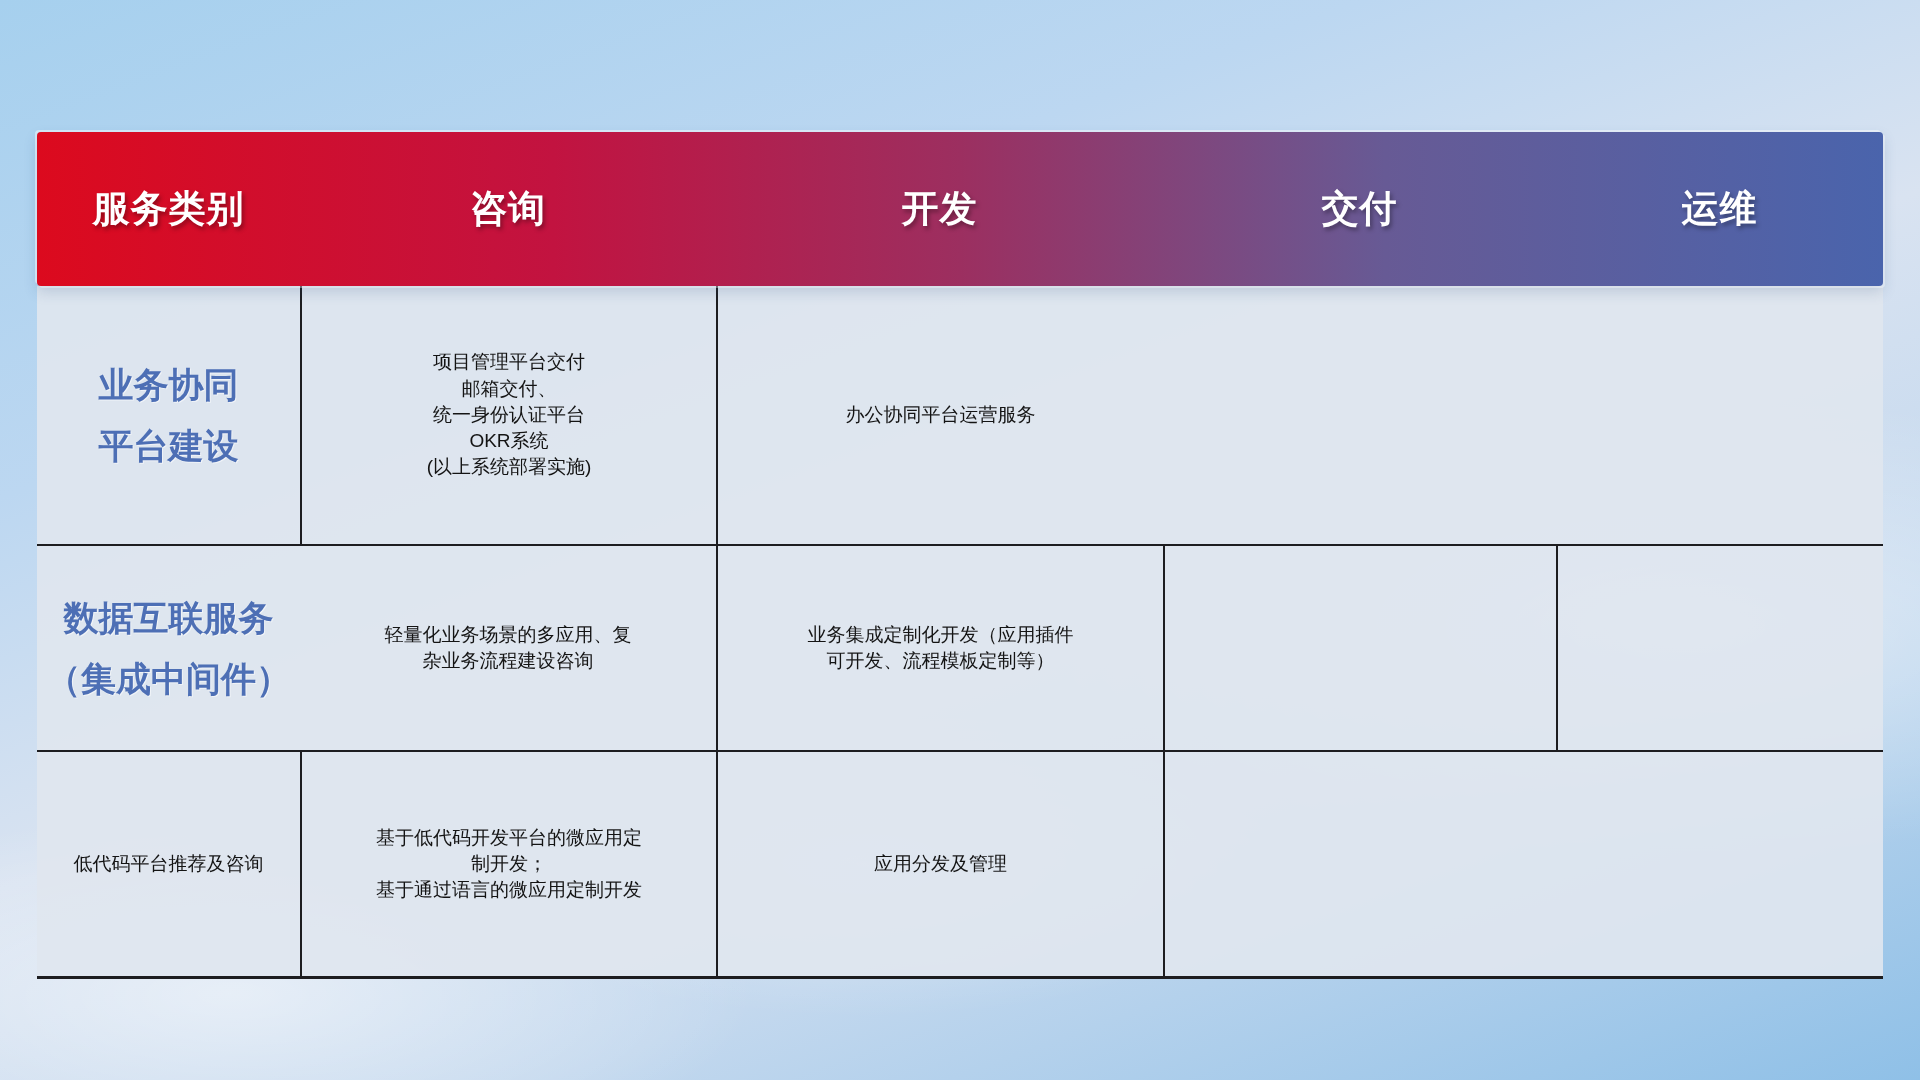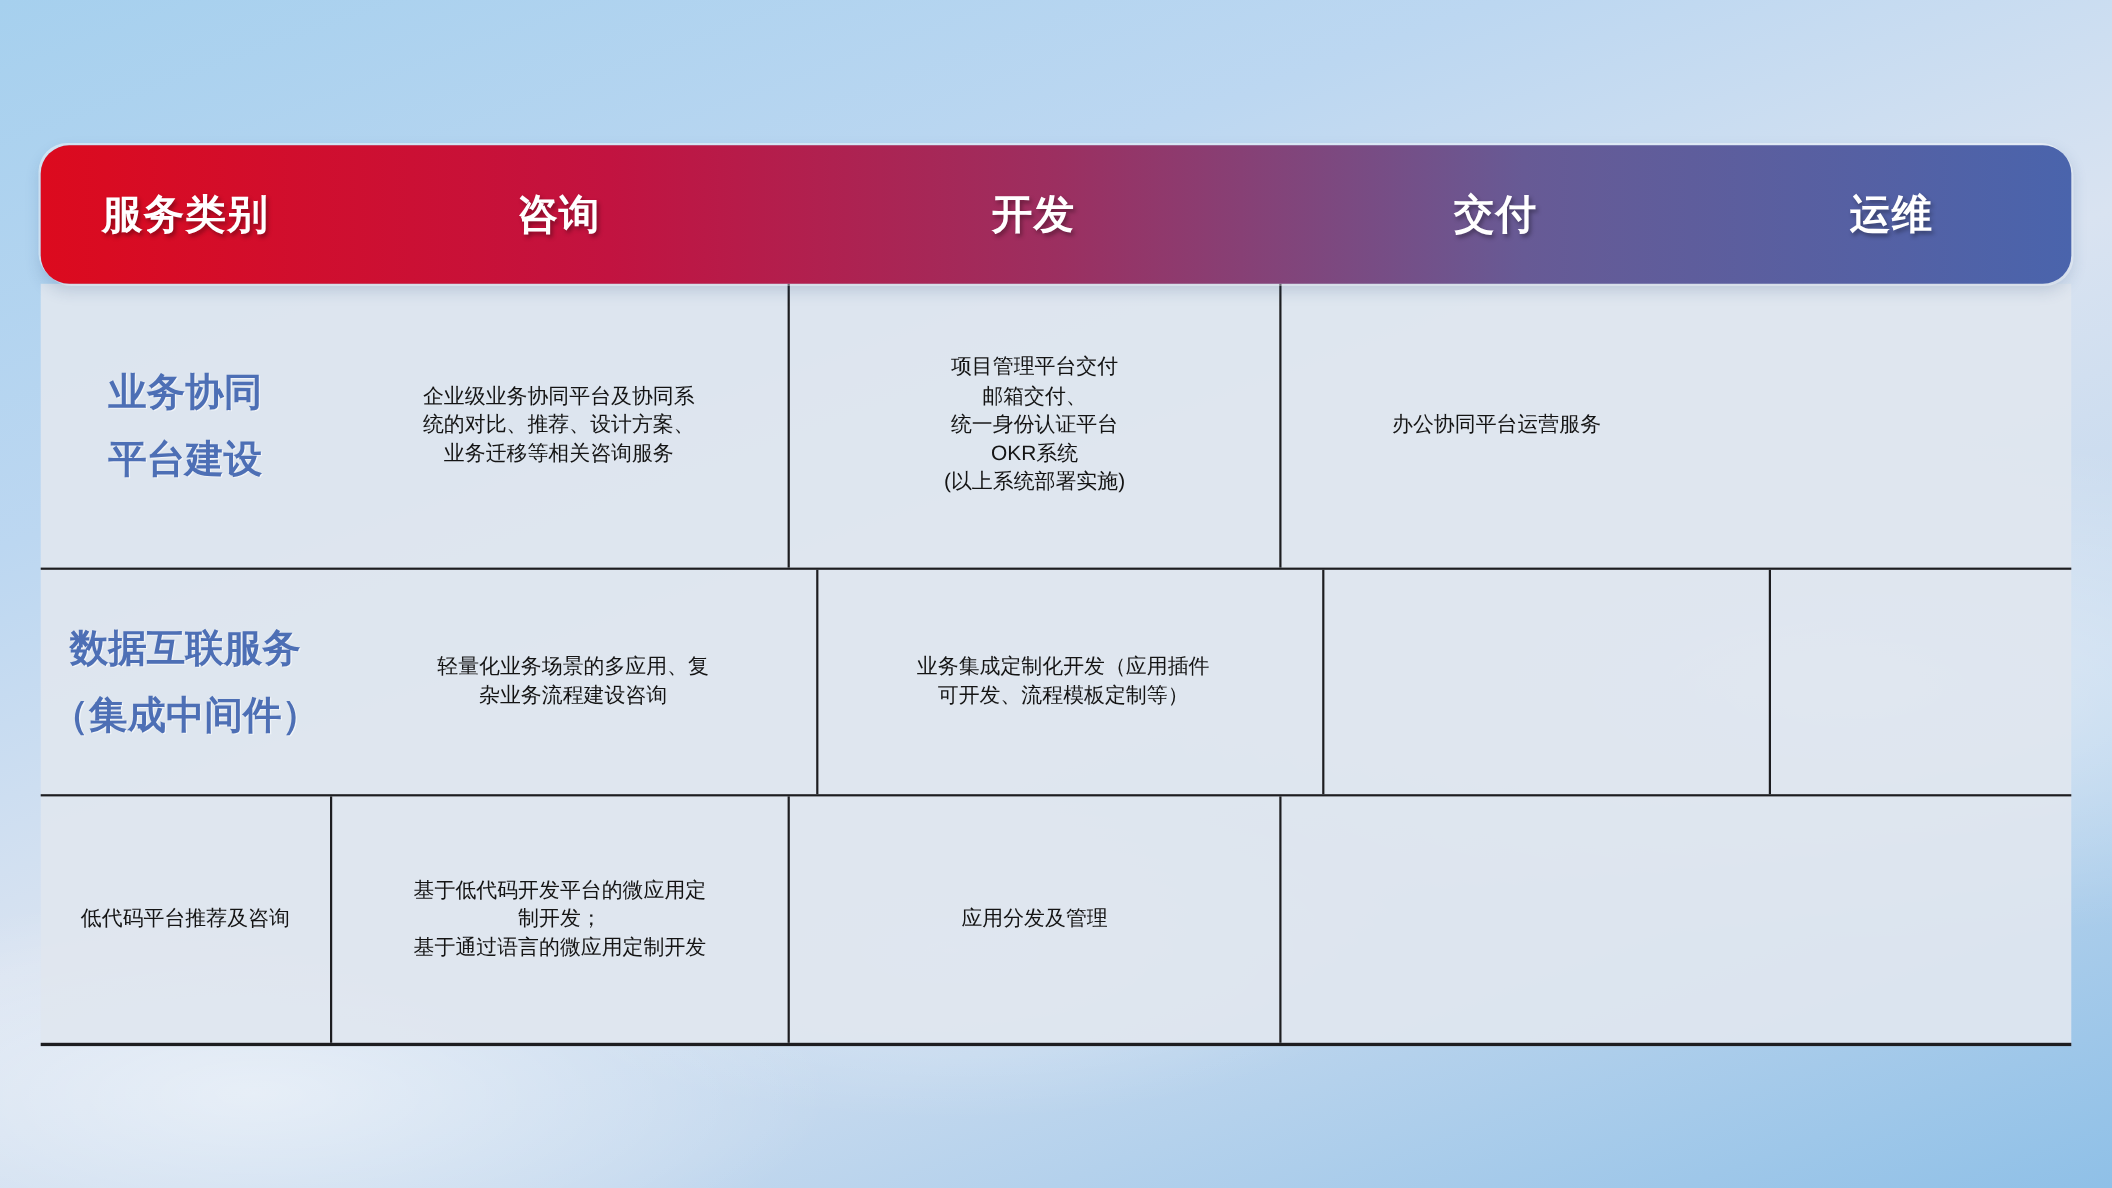--- a/index.html
+++ b/index.html
@@ -16,22 +16,22 @@
 
   .table-wrap {
     position: absolute;
     left: 37px;
     top: 132px;
     width: 1846px;
   }
 
   
   .thead {
-    height: 126px;
-    border-radius: 26px;
+    height: 154px;
+    border-radius: 4px;
     background: linear-gradient(90deg, #dc0a1e 0%, #c21340 28%, #9c2f60 50%, #675a95 73%, #4a64ac 100%);
     box-shadow: -2px -2px 0 rgba(255,255,255,0.45), 2px 2px 0 rgba(255,255,255,0.35), 0 6px 14px rgba(40,70,120,0.18);
     display: grid;
     grid-template-columns: 263px 416px 447px 393px 1fr;
     align-items: center;
     position: relative;
     z-index: 2;
   }
   .th {
     text-align: center;
@@ -48,21 +48,21 @@
     border-bottom: 3px solid #1d1d20;
     position: relative;
     z-index: 1;
   }
   .trow {
     display: grid;
     grid-template-columns: 263px 416px 447px 393px 1fr;
   }
   .trow + .trow { border-top: 2px solid #1d1d20; }
   .row-1 { height: 258px; }
-  .row-2 { height: 206px; gap: 13px; }
+  .row-2 { height: 206px; }
   .row-3 { height: 226px; }
 
   .td {
     display: flex;
     align-items: center;
     justify-content: center;
     text-align: center;
     white-space: pre-line;
     padding: 8px 14px;
     font-size: 19px;
@@ -91,23 +91,20 @@
     <div class="th">开发</div>
     <div class="th">交付</div>
     <div class="th">运维</div>
   </div>
 
   <div class="tbody">
 
     <div class="trow row-1">
       <div class="td category">业务协同
 平台建设</div>
-      <div class="td">企业级业务协同平台及协同系
-统的对比、推荐、设计方案、
-业务迁移等相关咨询服务</div>
       <div class="td divided">项目管理平台交付
 邮箱交付、
 统一身份认证平台
 OKR系统
 (以上系统部署实施)</div>
       <div class="td divided">办公协同平台运营服务</div>
     </div>
 
     <div class="trow row-2">
       <div class="td category">数据互联服务

